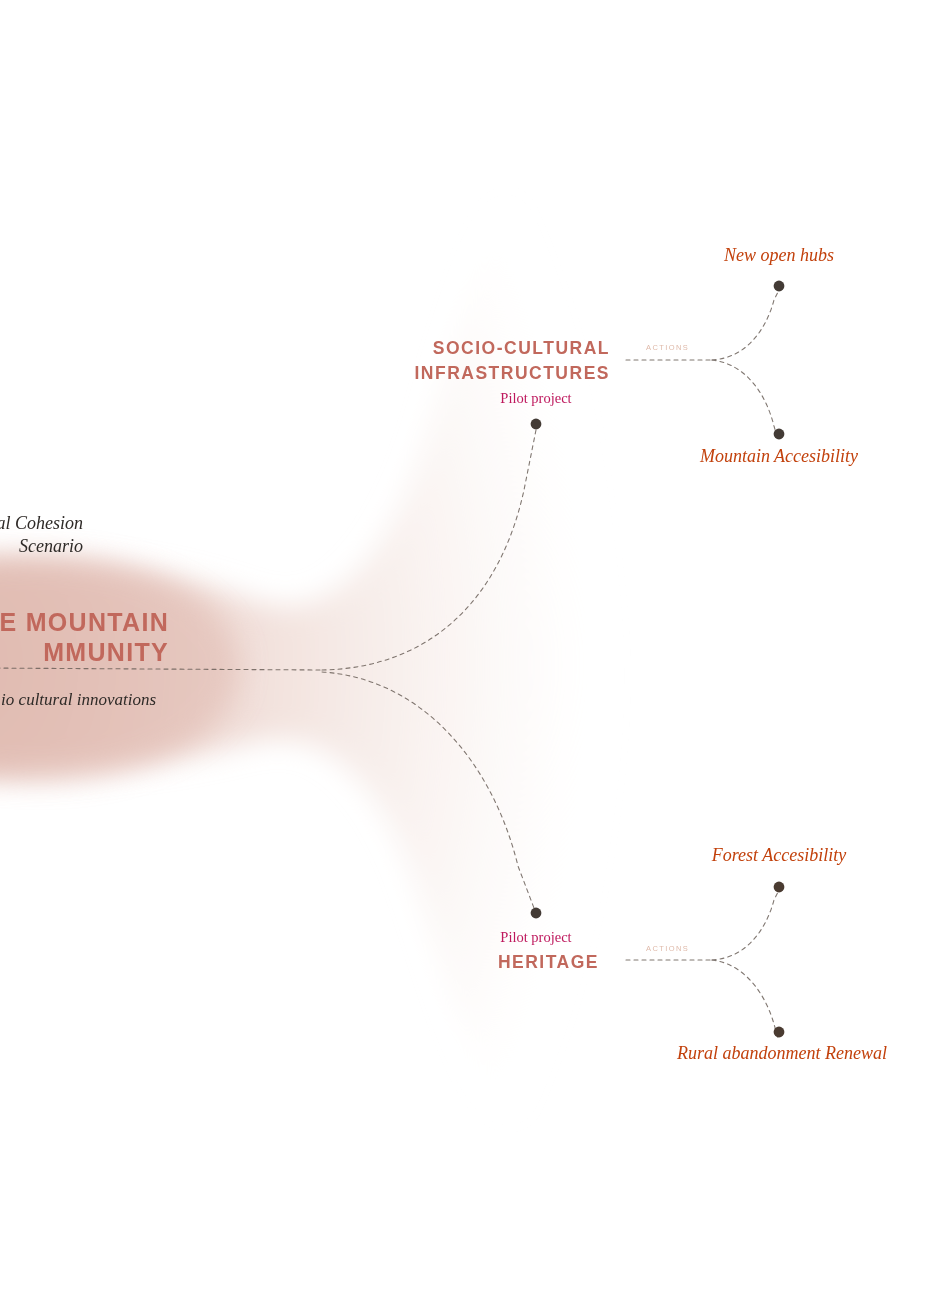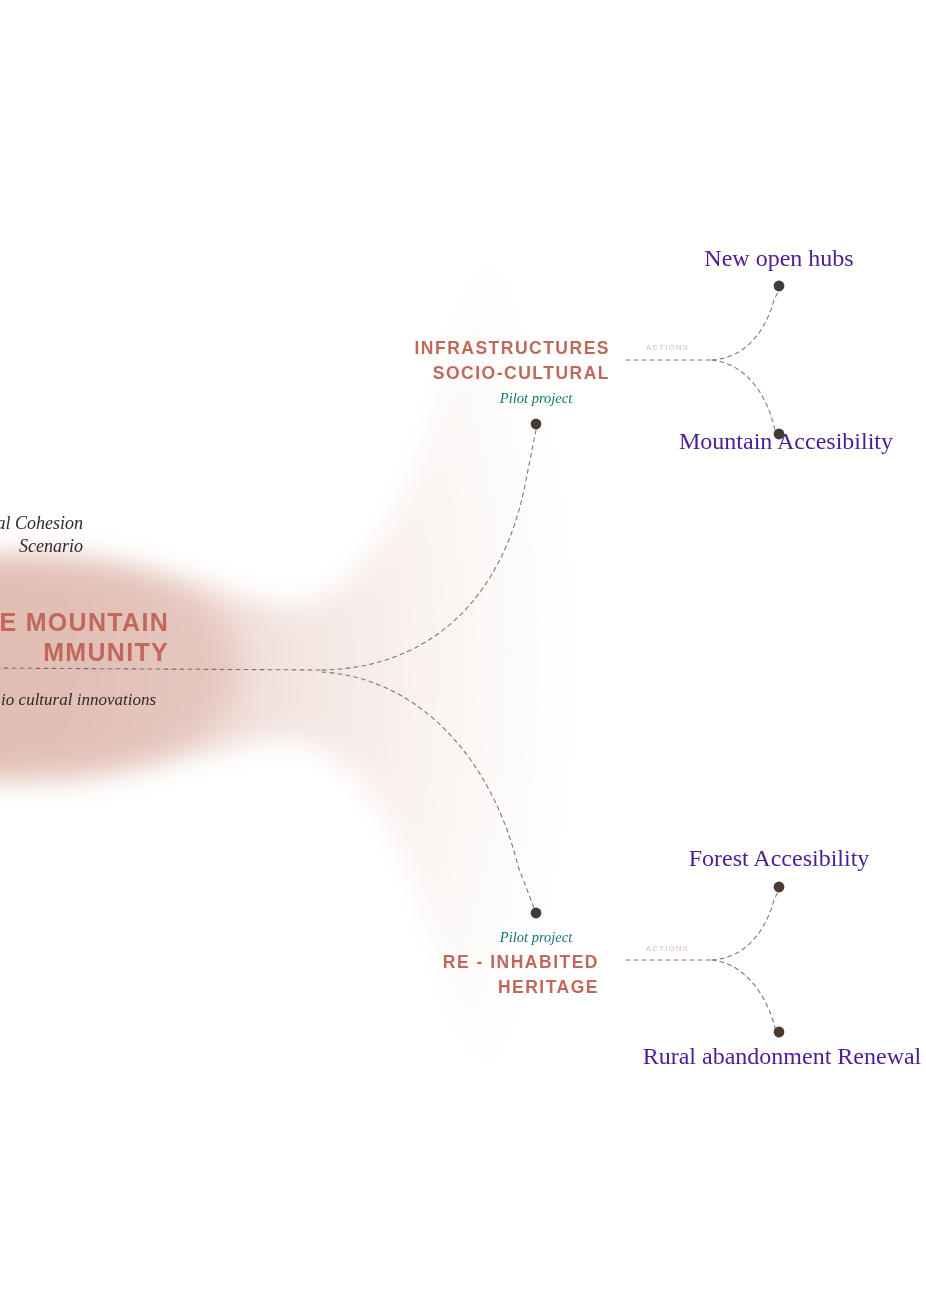--- a/index.html
+++ b/index.html
@@ -61,31 +61,31 @@
     font-family: "Liberation Sans", sans-serif;
     font-weight: bold;
     font-size: 17.5px;
     line-height: 1.45;
     letter-spacing: 1.5px;
     color: #c1685c;
     text-align: right;
   }
   .pilot-caption {
     font-family: "Liberation Serif", serif;
-    font-style: italic;
     font-size: 14.5px;
-    color: #0f766e;
+    color: #be185d;
     text-align: center;
   }
 
   
   .action-label {
     font-family: "Liberation Serif", serif;
-    font-size: 24px;
-    color: #4c1d95;
+    font-style: italic;
+    font-size: 18px;
+    color: #c2410c;
     text-align: center;
   }
   .actions-tag {
     font-family: "Liberation Sans", sans-serif;
     font-size: 7.5px;
     font-weight: normal;
     letter-spacing: 1.4px;
     color: #dfb9a9;
     text-transform: uppercase;
   }
@@ -161,36 +161,35 @@
   </div>
 
   <div class="label cluster-title" style="right:757px; top:608px; width:420px;">
     <div>TIVE MOUNTAIN</div>
     <div>MMUNITY</div>
   </div>
 
   <div class="label cluster-caption" style="right:770px; top:690px; width:420px;">io cultural innovations</div>
 
   <div class="label project-title" style="right:316px; top:336px; width:420px;">
+    <div>SOCIO-CULTURAL</div>
     <div>INFRASTRUCTURES</div>
-    <div>SOCIO-CULTURAL</div>
   </div>
 
   <div class="label pilot-caption" style="left:436px; top:390px; width:200px;">Pilot project</div>
 
   <div class="label actions-tag" style="left:646px; top:343px;">ACTIONS</div>
 
   <div class="label action-label" style="left:679px; top:245px; width:200px;">New open hubs</div>
 
-  <div class="label action-label" style="left:679px; top:428px; width:200px;text-align:center;">Mountain Accesibility</div>
+  <div class="label action-label" style="left:679px; top:446px; width:200px;text-align:center;">Mountain Accesibility</div>
 
   <div class="label pilot-caption" style="left:436px; top:929px; width:200px;">Pilot project</div>
 
   <div class="label project-title" style="right:327px; top:950px; width:420px;">
-    <div>RE - INHABITED</div>
     <div>HERITAGE</div>
   </div>
 
   <div class="label actions-tag" style="left:646px; top:944px;">ACTIONS</div>
 
   <div class="label action-label" style="left:679px; top:845px; width:200px;">Forest Accesibility</div>
 
   <div class="label action-label" style="left:632px; top:1043px; width:300px;">Rural abandonment Renewal</div>
 
 </div>

